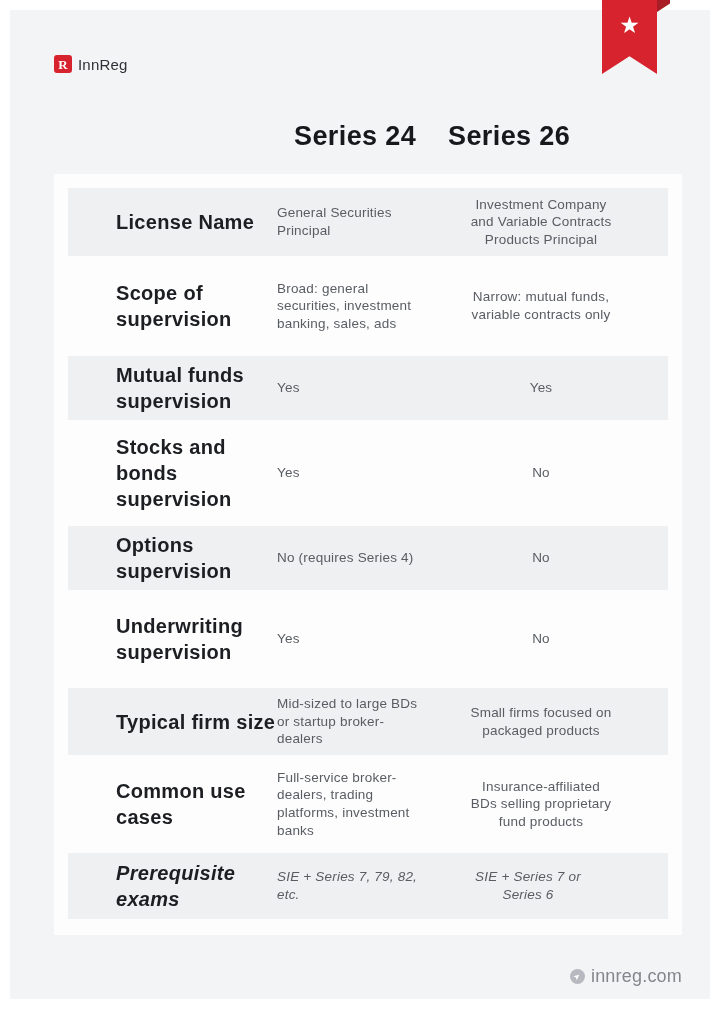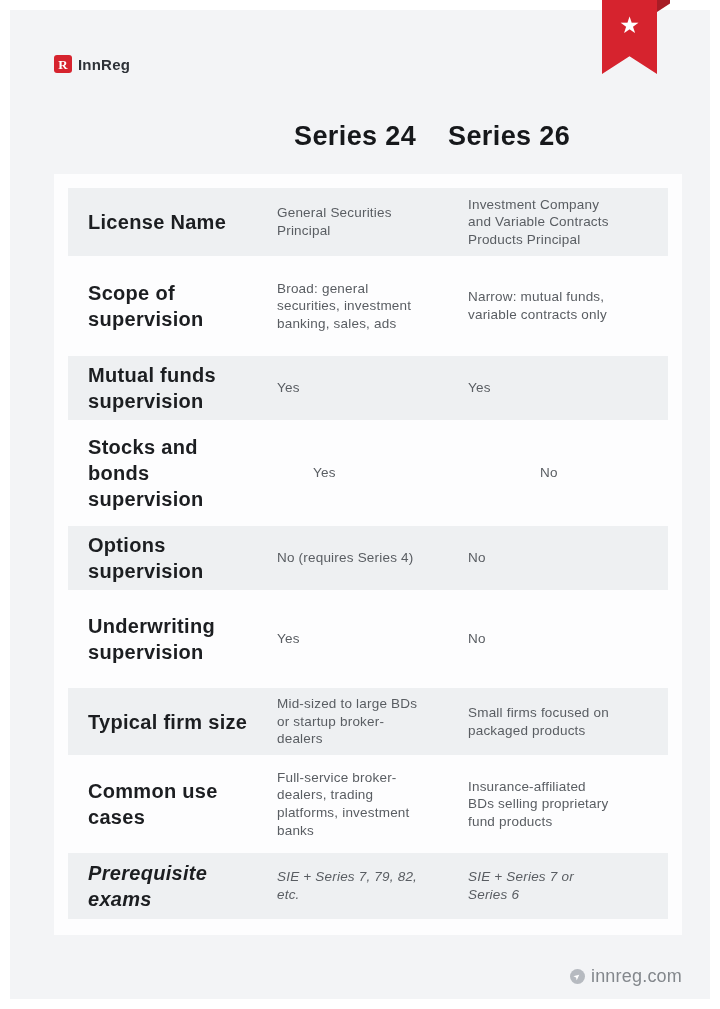--- a/index.html
+++ b/index.html
@@ -15,21 +15,21 @@
     background:#f3f4f6;
   }
   
   .logo { position:absolute; left:44px; top:45px; display:flex; align-items:center; gap:6px; }
   .logo-mark {
     width:18px; height:18px; background:#d6232e; border-radius:3px;
     color:#ffffff; font-family:"Liberation Serif", serif; font-weight:bold;
     font-size:13px; display:flex; align-items:center; justify-content:center;
     line-height:1;
   }
-  .logo-text { font-size:15px; font-weight:700; color:#2e3238; letter-spacing:0.2px; }
+  .logo-text { font-size:15px; font-weight:400; color:#2e3238; letter-spacing:0.2px; }
   
   .ribbon {
     position:absolute; left:602px; top:0; width:55px; height:74px;
     background:#d6232e; z-index:3;
     -webkit-clip-path:polygon(0 0,100% 0,100% 100%,50% 76%,0 100%);
     clip-path:polygon(0 0,100% 0,100% 100%,50% 76%,0 100%);
     text-align:center;
   }
   .ribbon-star { display:inline-block; margin-top:14px; color:#ffffff; font-size:23px; line-height:1; }
   .ribbon-fold {
@@ -49,36 +49,36 @@
   .card {
     position:absolute; left:44px; top:164px; width:628px; height:761px;
     background:#fdfdfe;
   }
   .table { position:absolute; left:14px; top:14px; width:600px; }
   .row { display:grid; grid-template-columns:209px 191px 1fr; align-items:center; }
   .row.gray { background:#eef0f2; }
   .row:nth-child(1){ min-height:68px; }
   .row:nth-child(2){ min-height:100px; }
   .row:nth-child(3){ min-height:64px; }
-  .row:nth-child(4){ min-height:106px;gap:36px; }
+  .row:nth-child(4){ min-height:106px; }
   .row:nth-child(5){ min-height:64px; }
   .row:nth-child(6){ min-height:98px; }
   .row:nth-child(7){ min-height:67px; }
   .row:nth-child(8){ min-height:98px; }
   .row:nth-child(9){ min-height:66px;font-style:italic; }
   .c1 {
     width:190px; padding-left:20px;
     font-size:20px; font-weight:700; line-height:1.3;
-    color:#1c1e21; letter-spacing:0.3px;
+    color:#1c1e21; letter-spacing:0.3px;margin-left:28px;
   }
   .c2, .c3 {
     font-size:13.5px; line-height:1.3; color:#595d62; letter-spacing:0.2px;
   }
   .c2 { width:148px; }
-  .c3 { width:146px; }
+  .c3 { width:146px;text-align:center; }
   .row:nth-child(9) .c3 { width:120px; }
   
   .footer {
     position:absolute; left:0; top:956px; width:672px;
     display:flex; justify-content:flex-end; align-items:center; gap:6px;
   }
   .globe-icon {
     width:15px; height:15px; border-radius:50%; background:#b6bac0;
     display:flex; align-items:center; justify-content:center;
   }

